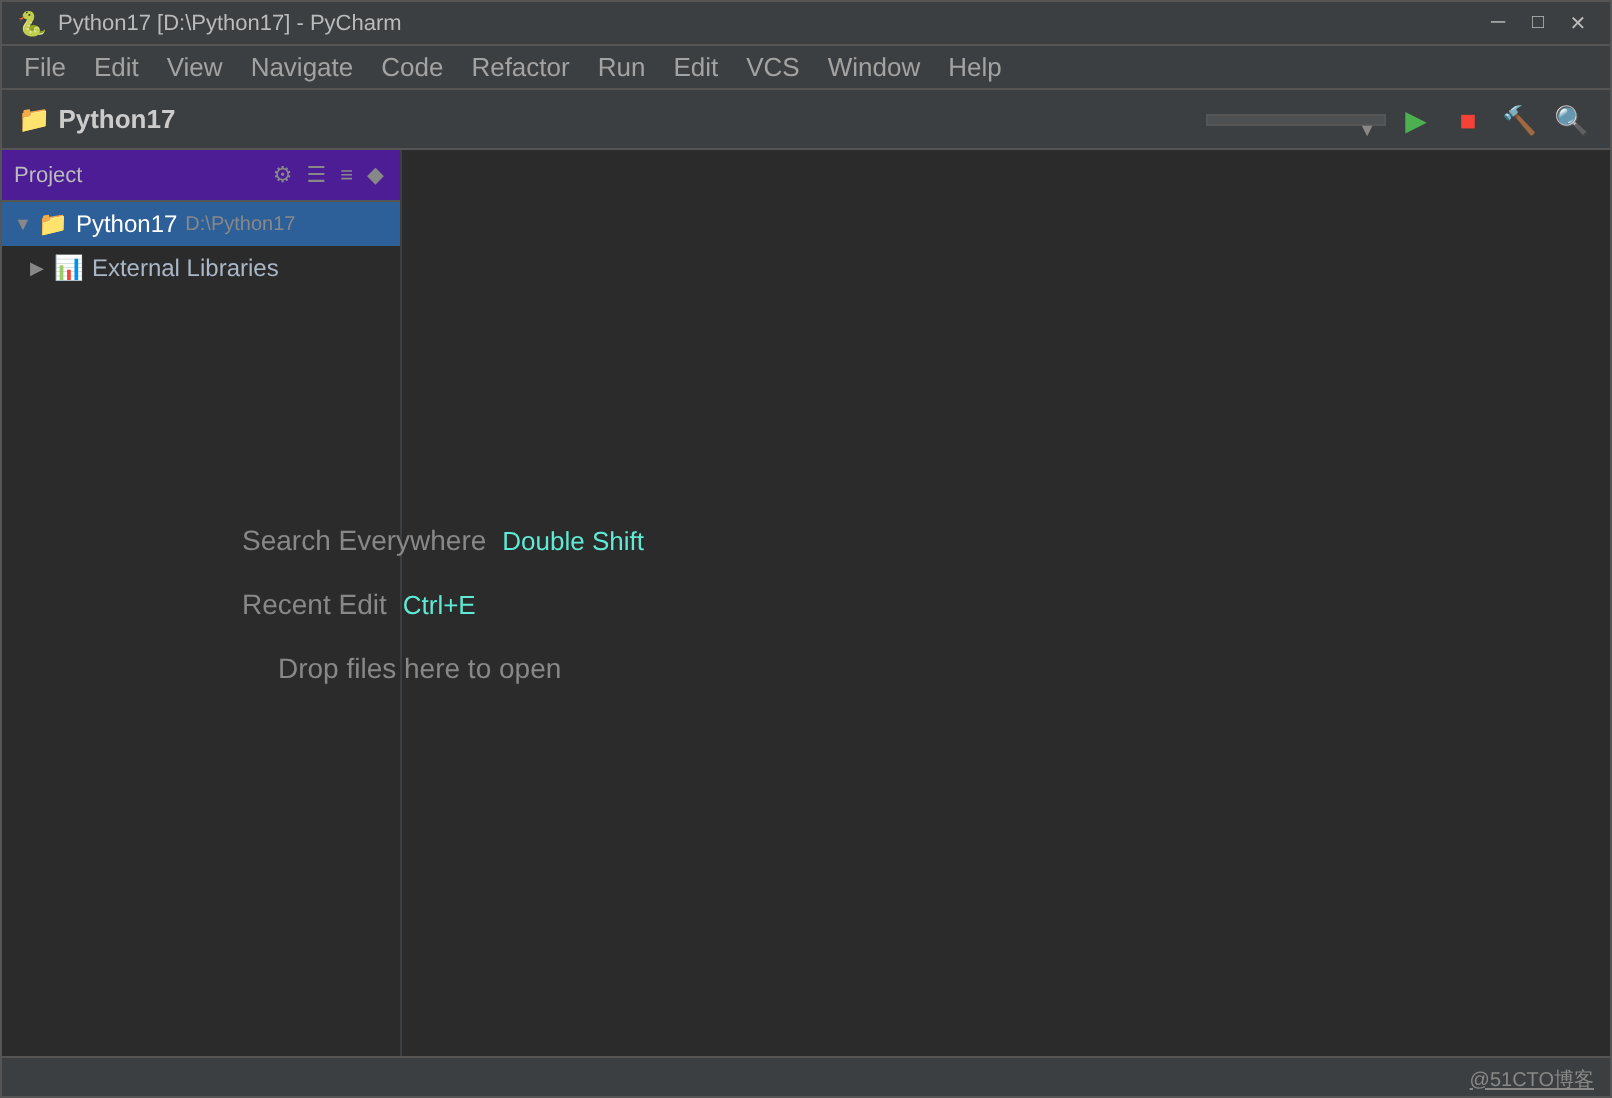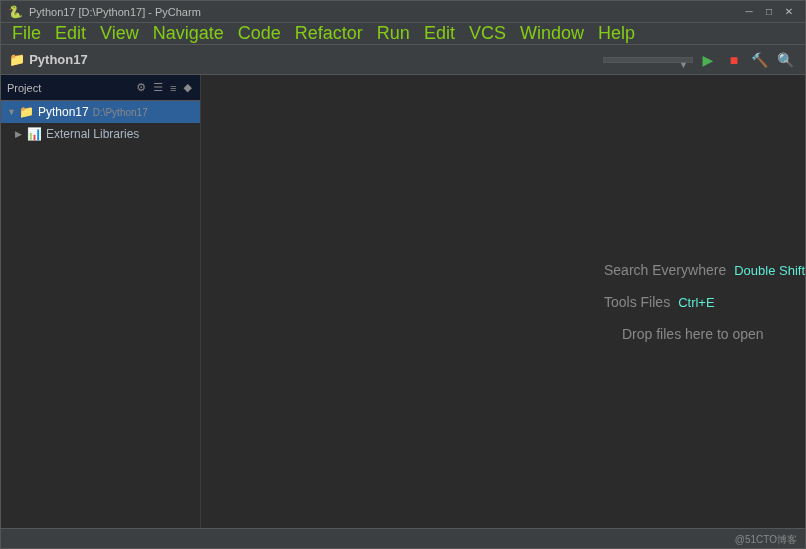--- a/index.html
+++ b/index.html
@@ -62,22 +62,22 @@
     .menu-bar {
       height: 22px;
       background: #3c3f41;
       display: flex;
       align-items: center;
       padding: 0 4px;
       border-bottom: 1px solid #555;
     }
     .menu-item {
       padding: 2px 7px;
-      font-size: 18px;
-      color: #84cc16;
+      font-size: 13px;
+      color: #a3a3a3;
       cursor: pointer;
     }
 
     
     .toolbar {
       height: 30px;
       background: #3c3f41;
       display: flex;
       align-items: center;
       justify-content: space-between;
@@ -123,21 +123,21 @@
 
     
     .sidebar {
       width: 200px;
       background: #2b2b2b;
       border-right: 1px solid #3c3f41;
       overflow: hidden;
     }
     .sidebar-header {
       height: 26px;
-      background: #0f172a;
+      background: #4c1d95;
       display: flex;
       align-items: center;
       justify-content: space-between;
       padding: 0 6px;
       border-bottom: 1px solid #555;
     }
     .sidebar-title {
       font-size: 11px;
       color: #bbbbbb;
     }
@@ -179,21 +179,21 @@
     }
     .folder-icon { color: #e8bf6a; }
     .library-icon { color: #6897bb; }
 
     
     .editor-area {
       flex: 1;
       background: #2b2b2b;
       display: flex;
       flex-direction: column;
-      align-items: flex-end;
+      align-items: flex-start;
       justify-content: center;
     }
     .welcome-content {
       display: flex;
       flex-direction: column;
       gap: 16px;
       margin-left: -80px;
     }
     .welcome-row {
       display: flex;
@@ -218,20 +218,21 @@
     .status-bar {
       height: 22px;
       background: #3c3f41;
       display: flex;
       align-items: center;
       justify-content: flex-end;
       padding: 0 8px;
       border-top: 1px solid #555;
       font-size: 10px;
       color: #888;
+      text-decoration: underline;
     }
   </style>
 </head>
 <body>
 
 <div class="title-bar">
   <div class="title-bar-left">
     <div class="title-bar-icon">🐍</div>
     <span class="title-bar-title">Python17 [D:\Python17] - PyCharm</span>
   </div>
@@ -299,21 +300,21 @@
   </div>
 
   <div class="editor-area">
     <div class="welcome-content">
 
       <div class="welcome-row">
         <span class="welcome-label">Search Everywhere</span>
         <span class="welcome-shortcut">Double Shift</span>
       </div>
       <div class="welcome-row">
-        <span class="welcome-label">Tools Files</span>
+        <span class="welcome-label">Recent Edit</span>
         <span class="welcome-shortcut">Ctrl+E</span>
       </div>
       <div class="welcome-row">
         <span class="welcome-drop">Drop files here to open</span>
       </div>
     </div>
   </div>
 </div>
 
 <div class="status-bar">

